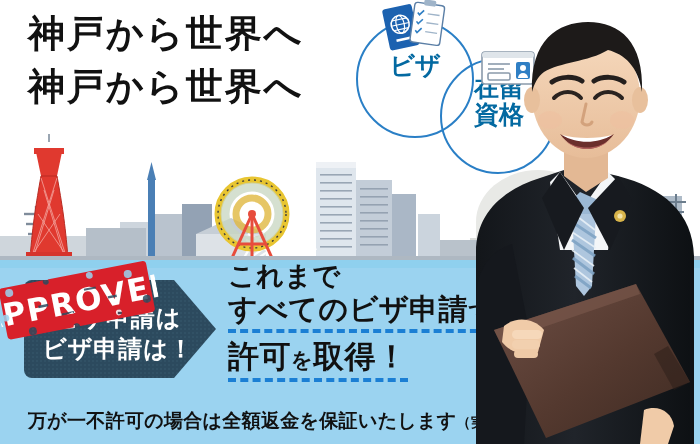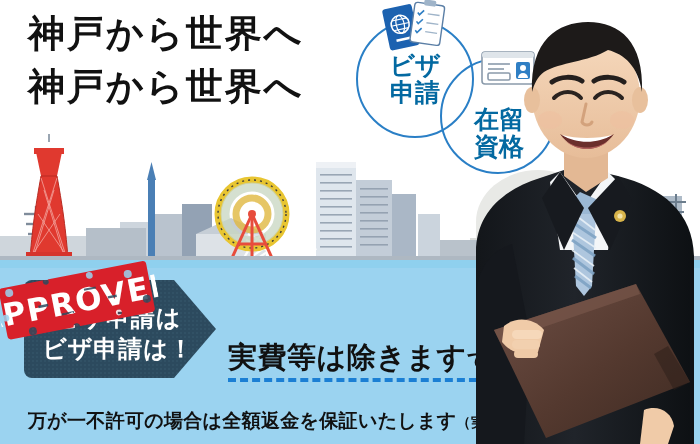--- a/index.html
+++ b/index.html
@@ -66,21 +66,21 @@
     position: absolute;
     z-index: 24;
     color: #0369a1;
     font-size: 25px;
     font-weight: 700;
     line-height: 1.08;
     text-align: center;
     letter-spacing: 0px;
   }
   .label-visa { left: 368px; top: 52px; width: 94px; }
-  .label-status { left: 452px; top: 106px; width: 94px; }
+  .label-status { left: 452px; top: 74px; width: 94px; }
 
   .icon-passport { position: absolute; left: 378px; top: 0px; z-index: 26; }
   .icon-idcard { position: absolute; left: 480px; top: 48px; z-index: 26; }
 
   
   .person {
     position: absolute;
     right: 0;
     top: 0;
     width: 232px;
@@ -306,21 +306,20 @@
 
     <rect x="0" y="138" width="700" height="6" fill="#aeb8c2"></rect>
   </svg>
   <div class="sea"></div>
 
   <div class="circle circle-visa"></div>
   <div class="circle circle-status"></div>
 
   <div class="circle-label label-visa">
     <div>ビザ</div>
-    <div>申請</div>
   </div>
   <div class="circle-label label-status">
     <div>在留</div>
     <div>資格</div>
   </div>
 
   <svg class="icon-passport" width="72" height="54" viewBox="0 0 72 54">
     <g transform="rotate(-12 24 28)">
       <rect x="8" y="6" width="30" height="42" rx="3" fill="#1c62b0"></rect>
       <circle cx="23" cy="24" r="9" fill="none" stroke="#ffffff" stroke-width="1.6"></circle>
@@ -395,21 +394,23 @@
         </g>
       </mask>
     </defs>
     <g mask="url(#grunge)">
       <rect x="4" y="6" width="150" height="52" rx="4" fill="#d8202a"></rect>
       <text x="79" y="44" text-anchor="middle" font-family="'DejaVu Sans','Liberation Sans',sans-serif" font-size="31" font-weight="700" fill="#ffffff" letter-spacing="1.5">APPROVED</text>
     </g>
   </svg>
 
   <div class="msg">
-    <div class="msg-l2"><span>実費等は除きます</span><span class="small">で</span></div>
+    <div class="msg-l1">これまで</div>
+    <div class="msg-l2"><span>すべてのビザ申請</span><span class="small">で</span></div>
+    <div class="msg-l3"><span>許可</span><span class="small">を</span><span>取得！</span></div>
   </div>
 
   <div class="disclaimer"><span>万が一不許可の場合は全額返金を保証いたします</span><span class="paren">（実費等は除きます）</span></div>
 
   <svg class="person" viewBox="0 0 232 444" preserveAspectRatio="none">
     <defs>
       <linearGradient id="suitg" x1="0" y1="0" x2="1" y2="0">
         <stop offset="0%" stop-color="#13161a"></stop>
         <stop offset="45%" stop-color="#20242a"></stop>
         <stop offset="100%" stop-color="#0d1013"></stop>

